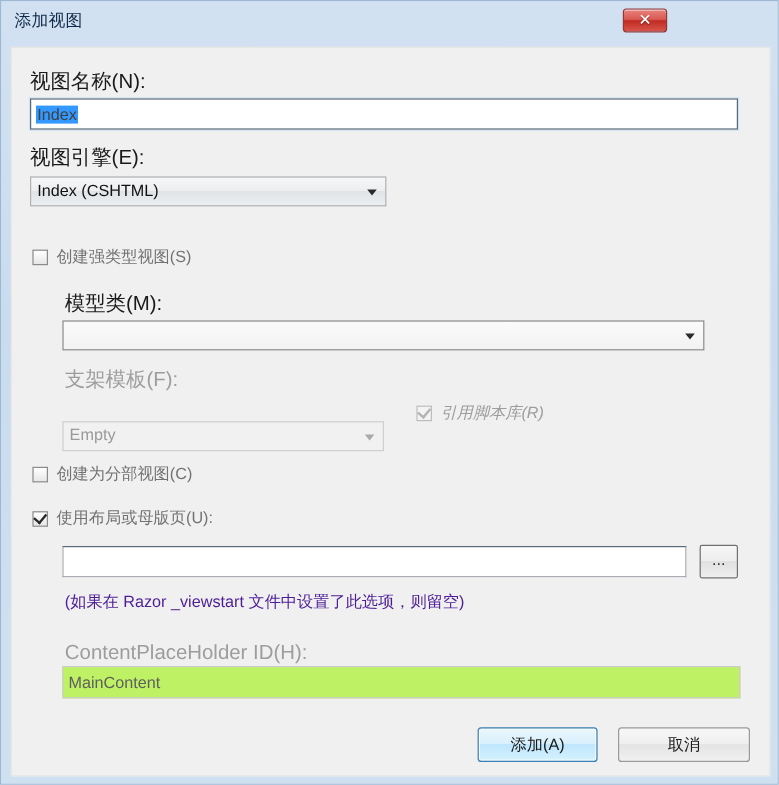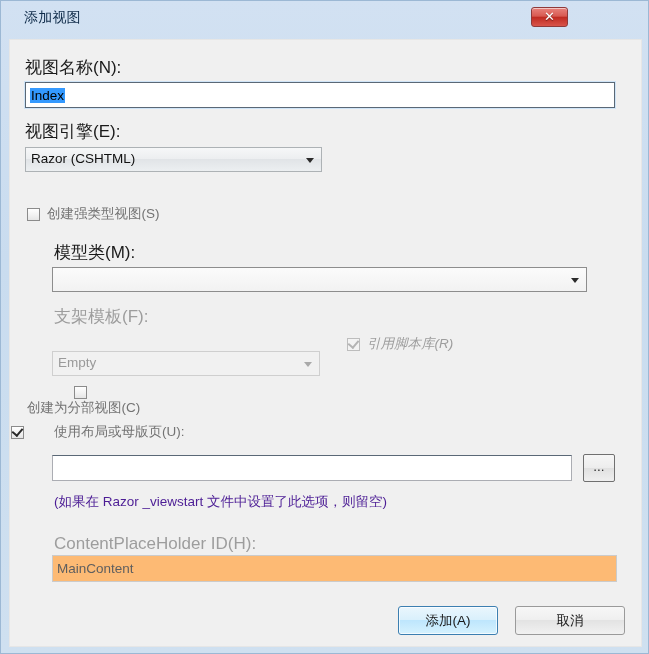--- a/index.html
+++ b/index.html
@@ -16,21 +16,21 @@
     position: absolute;
     left: 0; top: 0;
     width: 649px; height: 654px;
     background: linear-gradient(180deg, #d2e1f2 0%, #c9dcef 40%, #cfe0f0 100%);
     border: 1px solid #9cb8d4;
     padding: 8px 8px 8px 8px;
   }
 
   .titlebar {
     position: absolute;
-    left: 12px; top: 0;
+    left: 0; top: 0;
     width: 563px;
     height: 38px;
     padding: 0;
   }
   .title-text {
     position: absolute;
     left: 11px; top: 8px;
     font-size: 14px;
     color: #0f2b49;
     letter-spacing: .2px;
@@ -91,27 +91,27 @@
     padding: 2px 4px;
     line-height: 19px;
     overflow: hidden;
     white-space: nowrap;
   }
   .textbox.focused {
     border: 1px solid #5a6876;
     box-shadow: 0 0 0 1px #cfe4f7;
   }
   .textbox.disabled {
-    background: #fdba74;
+    background: #bef264;
     border: 1px solid #cbcbcb;
     color: #5f5f5f;
   }
   .sel {
     background: #3399ff;
-    color: #000000;
+    color: #404040;
     padding: 0 1px;
   }
 
   
   .combo {
     position: absolute;
     border: 1px solid #adb2b5;
     background: linear-gradient(180deg, #f6f7f8 0%, #eceef0 48%, #e1e4e7 50%, #eceff1 100%);
     font-size: 13.5px;
     color: #111;
@@ -212,21 +212,21 @@
 
   <div class="client">
 
     <div class="label" style="left:15px; top:16px;">视图名称(N):</div>
     <div class="textbox focused" style="left:15px; top:42px; width:590px; height:26px; line-height:21px;">
       <span class="sel">Index</span>
     </div>
 
     <div class="label" style="left:15px; top:80px;">视图引擎(E):</div>
     <div class="combo" style="left:15px; top:107px; width:297px; height:25px;">
-      <span>Razor (CSHTML)</span>
+      <span>Index (CSHTML)</span>
       <span class="arrow"></span>
     </div>
 
     <div class="cb-row" style="left:17px; top:165px;">
       <span class="cb-box"></span>
       <span class="cb-label">创建强类型视图(S)</span>
     </div>
 
     <div class="label" style="left:44px; top:201px;">模型类(M):</div>
     <div class="combo blank" style="left:42px; top:227px; width:535px; height:25px;">
@@ -240,26 +240,26 @@
       <span class="arrow"></span>
     </div>
 
     <div class="cb-row" style="left:337px; top:295px;font-style:italic;">
       <span class="cb-box disabled">
         <span class="chk"></span>
       </span>
       <span class="cb-label dim">引用脚本库(R)</span>
     </div>
 
-    <div class="cb-row" style="left:17px; top:346px;flex-direction:column;">
+    <div class="cb-row" style="left:17px; top:346px;">
       <span class="cb-box"></span>
       <span class="cb-label">创建为分部视图(C)</span>
     </div>
 
-    <div class="cb-row" style="left:1px; top:383px;gap:23px;">
+    <div class="cb-row" style="left:17px; top:383px;">
       <span class="cb-box">
         <span class="chk"></span>
       </span>
       <span class="cb-label">使用布局或母版页(U):</span>
     </div>
 
     <div class="textbox" style="left:42px; top:415px; width:520px; height:26px; line-height:21px;">
       <span></span>
     </div>
     <div class="browse-btn" style="left:573px; top:414px; width:32px; height:28px; line-height:24px;">...</div>

